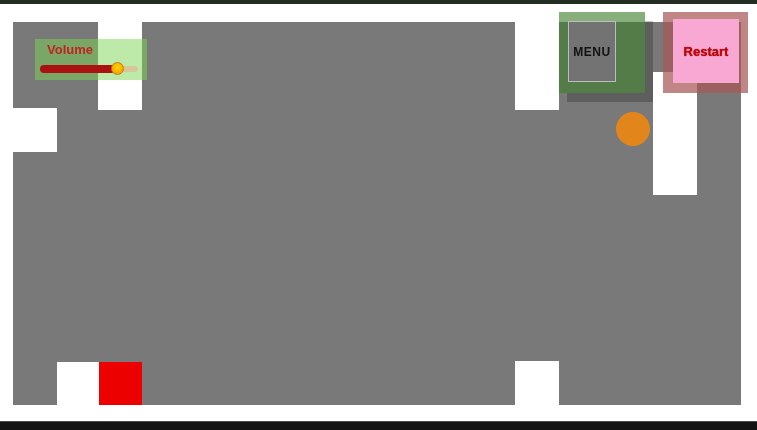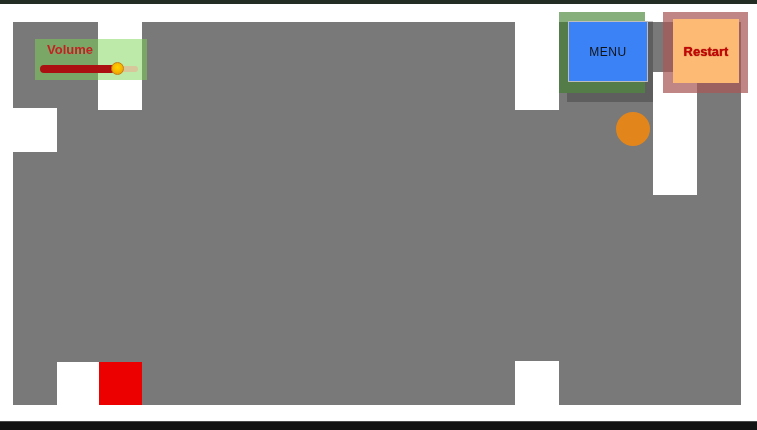--- a/index.html
+++ b/index.html
@@ -28,26 +28,26 @@
   .volume-panel{left:35px;top:39px;width:112px;height:41px;background:rgba(125,214,84,0.5);z-index:4;}
   .volume-label{position:absolute;left:12px;top:3px;font-size:13px;font-weight:bold;color:#c32222;}
   .slider-fill{position:absolute;left:5px;top:26px;width:75px;height:8px;background:#ab1111;border-radius:4px;}
   .slider-rest{position:absolute;left:86px;top:27px;width:17px;height:6px;background:#d8c79b;border-radius:3px;}
   .slider-handle{position:absolute;left:76px;top:23px;width:13px;height:13px;border-radius:50%;
     background:radial-gradient(circle at 50% 40%, #ffd400 0%, #f5b300 55%, #dd8f12 100%);
     border:1px solid #c87d10;box-sizing:border-box;}
   
   .menu-frame{left:559px;top:12px;width:86px;height:81px;background:rgba(60,126,44,0.62);
     box-shadow:8px 9px 0 rgba(0,0,0,0.22);z-index:5;}
-  .menu-button{position:absolute;left:9px;top:9px;width:80px;height:61px;background:#3b82f6;
+  .menu-button{position:absolute;left:9px;top:9px;width:48px;height:61px;background:#737373;
     border:1px solid #bdbdbd;box-sizing:border-box;display:flex;align-items:center;justify-content:center;
-    font-size:12px;font-weight:normal;letter-spacing:0.5px;color:#121212;cursor:pointer;}
+    font-size:12px;font-weight:bold;letter-spacing:0.5px;color:#121212;cursor:pointer;}
   
   .restart-frame{left:663px;top:12px;width:85px;height:81px;background:rgba(168,88,88,0.72);z-index:6;}
-  .restart-button{position:absolute;left:10px;top:7px;width:66px;height:64px;background:#fdba74;
+  .restart-button{position:absolute;left:10px;top:7px;width:66px;height:64px;background:#f9a8d4;
     display:flex;align-items:center;justify-content:center;
     font-size:13px;font-weight:bold;color:#c60505;cursor:pointer;
     text-shadow:0 0 1px #7a0000;}
 </style>
 </head>
 <body>
 
 <div class="stage">
 
   <div class="abs top-strip"></div>

